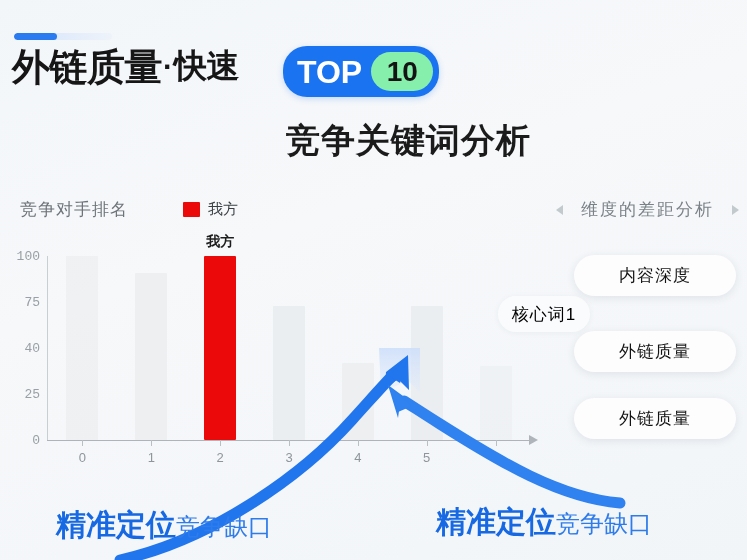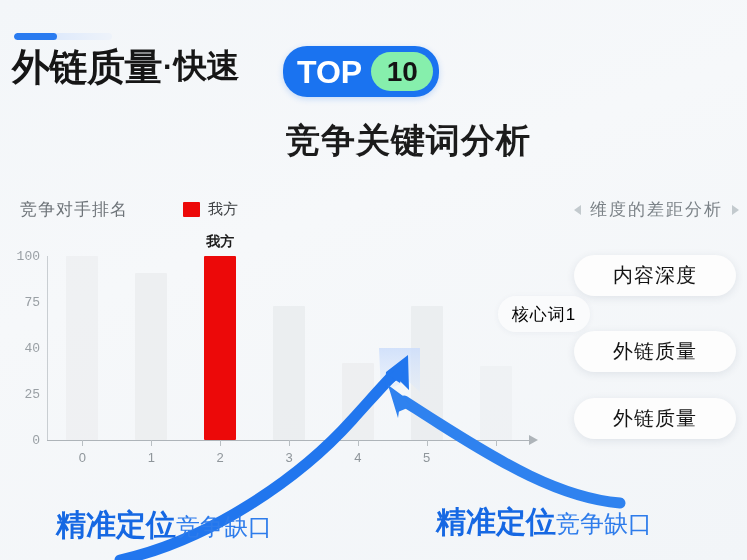--- a/index.html
+++ b/index.html
@@ -36,21 +36,21 @@
   .subtitle{position:absolute;top:118px;left:0;width:747px;text-align:center;
             font-size:34px;font-weight:700;color:#1b1b1b;letter-spacing:1px;}
   .subtitle span{padding-left:70px;}
 
   
   .chart-label{position:absolute;left:20px;top:198px;font-size:17px;color:#6d7378;letter-spacing:1px;}
   .legend{position:absolute;left:183px;top:200px;display:flex;align-items:center;gap:8px;}
   .legend-swatch{width:17px;height:15px;background:#ec0909;border-radius:1px;display:block;}
   .legend-text{font-size:15px;color:#3c3f42;}
 
-  .right-head{position:absolute;right:8px;top:198px;display:flex;align-items:center;gap:9px;}
+  .right-head{position:absolute;right:8px;top:198px;display:flex;align-items:center;gap:18px;}
   .right-head-text{font-size:17px;color:#7b8287;letter-spacing:2px;}
   .tri{width:0;height:0;border-top:5px solid transparent;border-bottom:5px solid transparent;}
   .tri-l{border-right:7px solid #c3cace;}
   .tri-r{border-left:7px solid #c3cace;}
 
   
   .chart{position:absolute;left:0;top:240px;width:560px;height:240px;}
   .yaxis{position:absolute;left:0;top:0;width:46px;height:188px;font-family:Liberation Mono, monospace;}
   .ytick{position:absolute;right:6px;font-size:13px;color:#9aa0a5;transform:translateY(-50%);}
   .yline{position:absolute;left:47px;top:16px;width:1px;height:184px;background:#c9ced2;}
@@ -64,21 +64,21 @@
   .xtick-mark{position:absolute;top:200px;width:1px;height:6px;background:#b9bfc3;}
   .xtick{position:absolute;top:210px;font-size:13px;color:#8f969b;transform:translateX(-50%);}
 
   
   .arrows{position:absolute;left:0;top:0;width:747px;height:560px;pointer-events:none;}
 
   
   .pill{position:absolute;background:#fdfdfd;border-radius:22px;
         box-shadow:0 2px 9px rgba(40,60,90,.10);
         display:flex;align-items:center;justify-content:center;
-        font-size:20px;color:#141414;letter-spacing:1px;}
+        font-size:17px;color:#141414;letter-spacing:1px;}
   .pill-ghost{position:absolute;background:rgba(252,252,252,.72);border-radius:20px;
         display:flex;align-items:center;justify-content:center;
         font-size:17px;color:#000000;letter-spacing:1px;
         box-shadow:0 1px 6px rgba(40,60,90,.05);}
 
   
   .caption{position:absolute;display:flex;align-items:baseline;white-space:nowrap;}
   .cap-strong{font-size:30px;font-weight:700;color:#1668e3;letter-spacing:0px;}
   .cap-weak{font-size:24px;font-weight:500;color:#2e7ceb;letter-spacing:0px;}
 </style>

